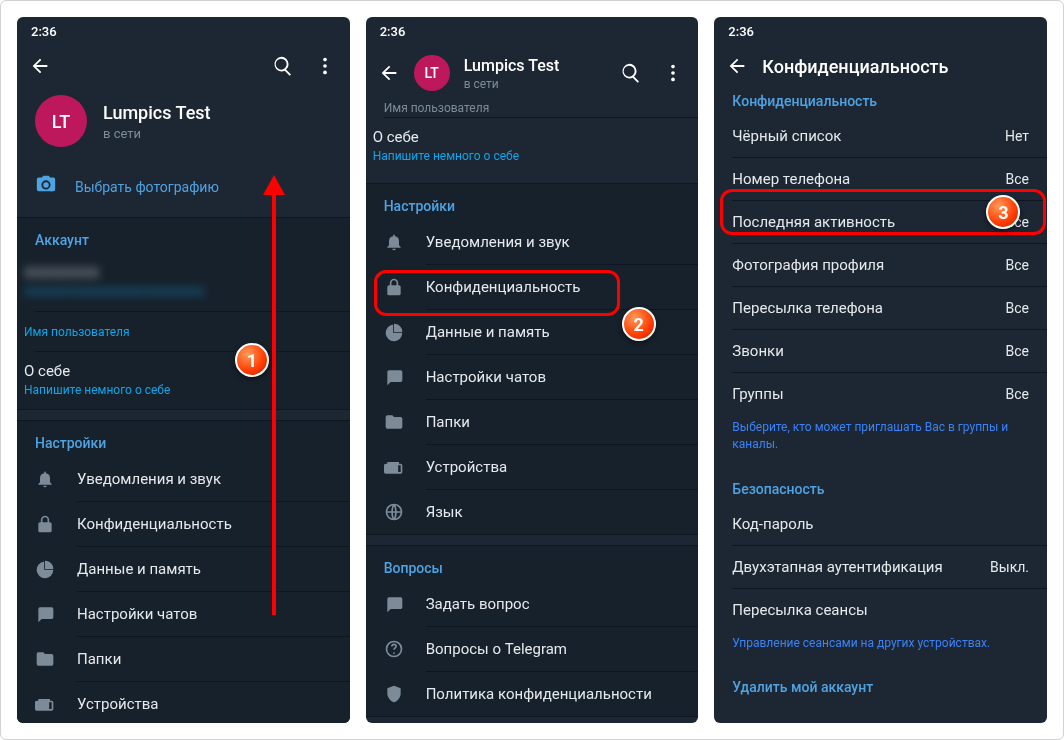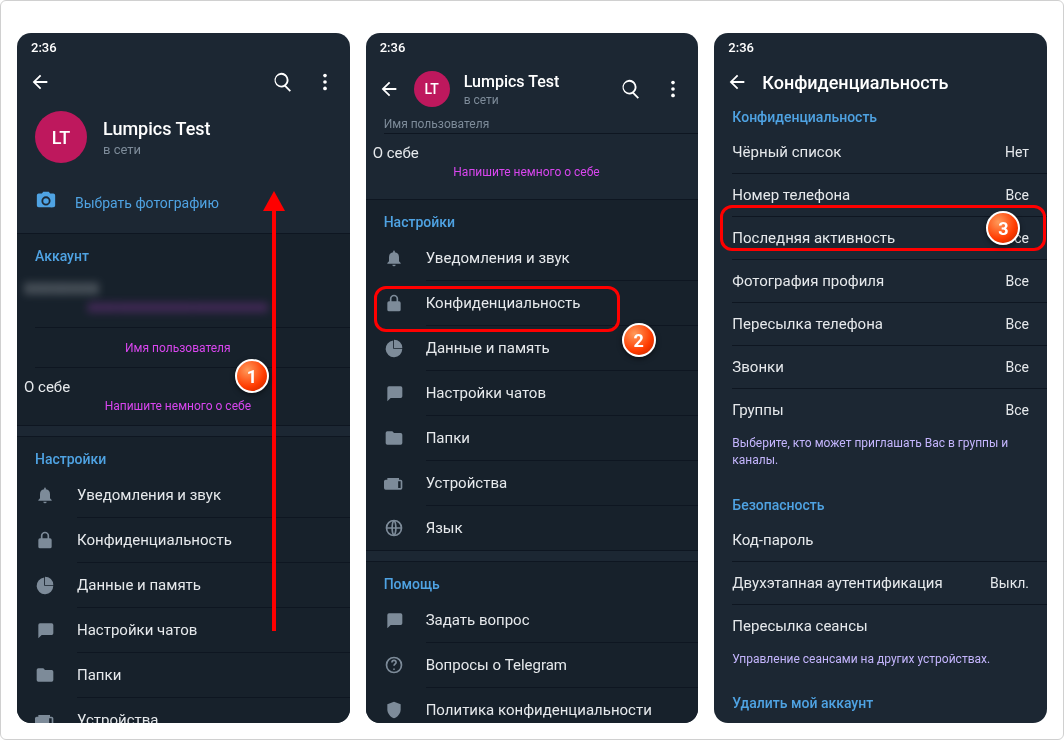--- a/index.html
+++ b/index.html
@@ -17,28 +17,27 @@
     border: 1px solid #d0d0d0;
     border-radius: 6px;
     display: flex;
     gap: 16px;
     padding: 16px;
     position: relative;
   }
   .phone {
     flex: 1;
     background: #1c2733;
-    border-radius: 14px;
+    border-radius: 6px;
     overflow: hidden;
     display: flex;
     flex-direction: column;
     color: #e6e9ec;
     font-size: 14px;
     position: relative;
-    margin-top: 16px;
   }
   .statusbar {
     height: 28px;
     display: flex;
     justify-content: space-between;
     align-items: center;
     padding: 0 14px;
     font-size: 13px;
     font-weight: 500;
     color: #fff;
@@ -94,25 +93,25 @@
     gap: 22px;
     position: relative;
   }
   .row .ricon { width:20px; height:20px; color:#7d8b99; flex-shrink:0; display:flex; align-items:center; justify-content:center;}
   .row .ricon svg { width:100%; height:100%; }
   .row .rtext { flex:1; color:#e6e9ec; font-size:15px; }
   .hline { height:1px; background:#0e1621; margin-left:60px; }
   .hline.full { margin-left:18px; }
   .plainrow { padding: 10px 18px 12px 7px; }
   .plainrow .t { color:#e6e9ec; font-size:15px; }
-  .plainrow .s { color:#d946ef; font-size:12px; margin-top:3px;text-align:center; }
+  .plainrow .s { color:#0ea5e9; font-size:12px; margin-top:3px; }
   .blurred .t { filter: blur(4px); opacity:.7; }
   .blurred .s { filter: blur(4px); opacity:.7; }
   .note {
-    color:#c4b5fd; font-size:12px;
+    color:#3b82f6; font-size:12px;
     padding: 4px 18px 14px 18px;
     line-height:1.4;
   }
   .footver {
     text-align:center; color:#6b7885; font-size:12px;
     padding: 10px 0;
   }
   .danger { color:#4fa3e3; }
   
   .hl {
@@ -415,21 +414,21 @@
               <svg viewBox="0 0 24 24">
                 <circle cx="12" cy="12" r="9" fill="none" stroke="currentColor" stroke-width="2"></circle>
                 <path d="M3 12h18M12 3c3 3 3 15 0 18M12 3c-3 3-3 15 0 18" stroke="currentColor" stroke-width="2" fill="none"></path>
               </svg>
             </span>
           <span class="rtext">Язык</span>
         </div>
       </div>
 
       <div class="section">
-        <div class="sec-title">Помощь</div>
+        <div class="sec-title">Вопросы</div>
         <div class="row">
           <span class="ricon">
               <svg viewBox="0 0 24 24">
                 <path fill="currentColor" d="M4 4h16a2 2 0 012 2v10a2 2 0 01-2 2H8l-4 4V6a2 2 0 012-2z"></path>
               </svg>
             </span>
           <span class="rtext">Задать вопрос</span>
         </div>
         <div class="hline"></div>
         <div class="row">

